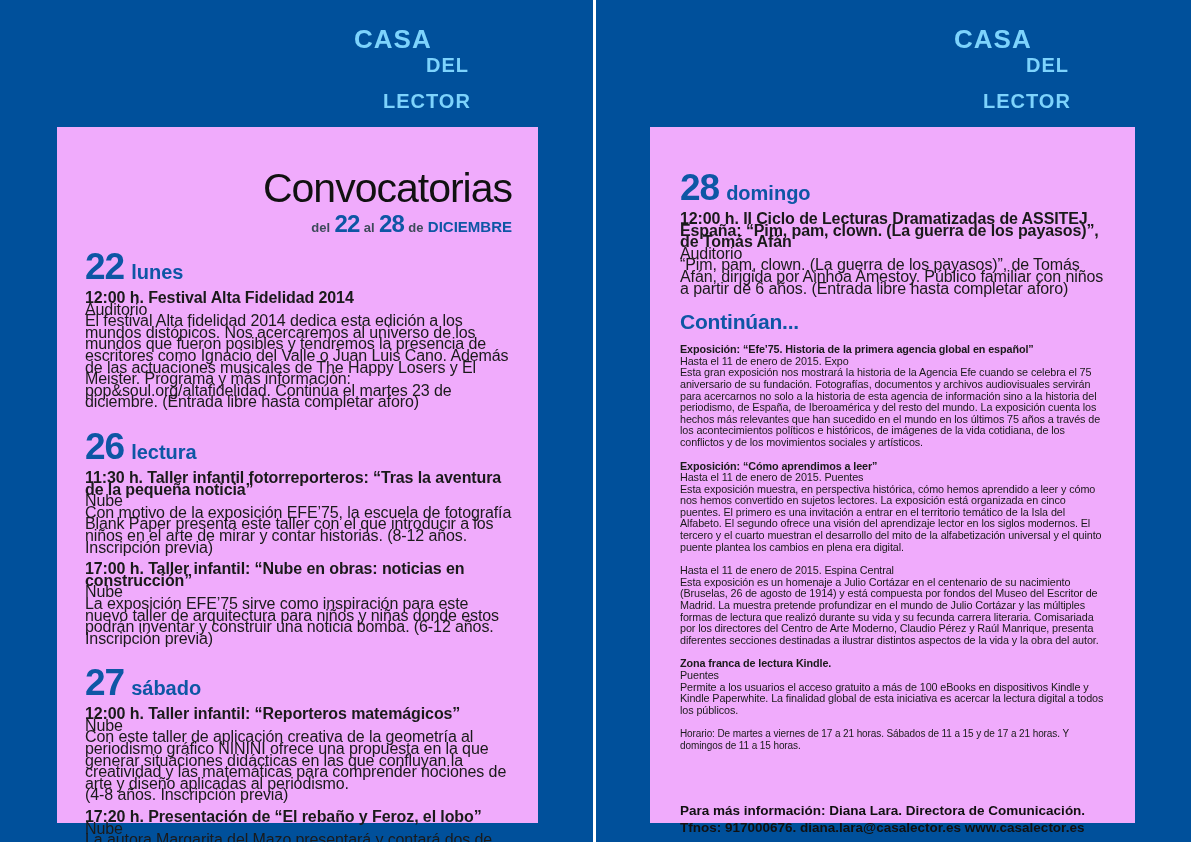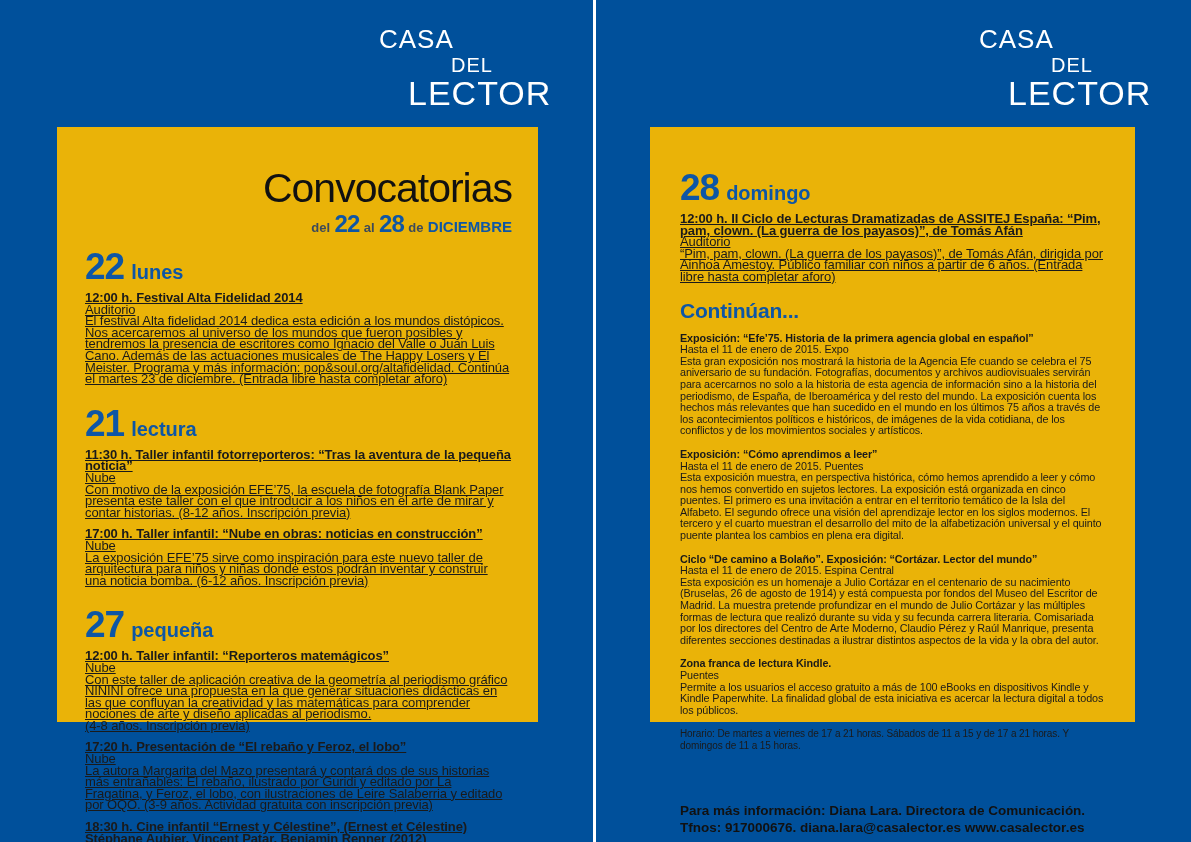--- a/index.html
+++ b/index.html
@@ -12,32 +12,32 @@
     color: #1a1a1a;
   }
 
   
   .divider {
     position: absolute; left: 593px; top: 0;
     width: 3px; height: 842px; background: #ffffff;
   }
 
   
-  .logo { position: absolute; width: 140px; height: 84px; color: #ffffff; font-weight: normal; margin-left: 25px; }
+  .logo { position: absolute; width: 140px; height: 84px; color: #7dd3fc; font-weight: bold; }
   .logo-left  { left: 354px; top: 26px; }
   .logo-right { left: 954px; top: 26px; }
   .logo-line { position: absolute; line-height: 1; letter-spacing: 1px; }
   .logo-l1 { left: 0;   top: 0;    font-size: 26px; }
   .logo-l2 { left: 72px; top: 29px; font-size: 20px; }
-  .logo-l3 { left: 29px; top: 50px; font-size: 34px; }
+  .logo-l3 { left: 29px; top: 65px; font-size: 20px; }
 
   
   .page {
-    position: absolute; top: 127px; height: 595px;
-    background: #eab308;
+    position: absolute; top: 127px; height: 696px;
+    background: #f0abfc;
   }
   .page-left  { left: 57px;  width: 481px; padding: 40px 26px 0 28px; box-sizing: border-box; }
   .page-right { left: 650px; width: 485px; padding: 42px 28px 16px 30px; box-sizing: border-box; }
 
   
   .masthead { text-align: right; margin-bottom: 10px; }
   .masthead-title {
     font-size: 41px; line-height: 1.05; color: #111111;
     letter-spacing: -1px; font-weight: 500;
   }
@@ -48,21 +48,21 @@
 
   
   .day-header { color: #0E56A5; margin: 0 0 7px 0; }
   .day-number { font-size: 37px; font-weight: bold; letter-spacing: -1px; line-height: 1; }
   .day-name   { font-size: 20px; font-weight: bold; margin-left: 7px; }
   .day-section { margin-bottom: 16px; }
   .day-26 { margin-top: 20px; }
   .day-27 { margin-top: 20px; }
 
   
-  .event { margin-bottom: 10px; font-size: 13px; line-height: 11.6px; letter-spacing: -0.1px; text-decoration: underline; }
+  .event { margin-bottom: 10px; font-size: 16px; line-height: 11.6px; letter-spacing: -0.1px; }
   .event-title { font-weight: bold; }
   .event-venue {}
   .event-body { white-space: pre-line; }
 
   
   .continuan-heading {
     color: #0E56A5; font-size: 21px; font-weight: bold;
     margin: 14px 0 10px 0; letter-spacing: -0.2px;
   }
   .exhibit { margin-bottom: 12px; font-size: 10.8px; line-height: 11.6px; letter-spacing: -0.1px; }
@@ -109,37 +109,37 @@
     </div>
     <div class="event">
       <div class="event-title">12:00 h. Festival Alta Fidelidad 2014</div>
       <div class="event-venue">Auditorio</div>
       <div class="event-body">El festival Alta fidelidad 2014 dedica esta edición a los mundos distópicos. Nos acercaremos al universo de los mundos que fueron posibles y tendremos la presencia de escritores como Ignacio del Valle o Juan Luis Cano. Además de las actuaciones musicales de The Happy Losers y El Meister. Programa y más información: pop&amp;soul.org/altafidelidad. Continúa el martes 23 de diciembre. (Entrada libre hasta completar aforo)</div>
     </div>
   </div>
 
   <div class="day-section day-26">
     <div class="day-header">
-      <span class="day-number">21</span><span class="day-name">lectura</span>
+      <span class="day-number">26</span><span class="day-name">lectura</span>
     </div>
     <div class="event">
       <div class="event-title">11:30 h. Taller infantil fotorreporteros: “Tras la aventura de la pequeña noticia”</div>
       <div class="event-venue">Nube</div>
       <div class="event-body">Con motivo de la exposición EFE’75, la escuela de fotografía Blank Paper presenta este taller con el que introducir a los niños en el arte de mirar y contar historias. (8-12 años. Inscripción previa)</div>
     </div>
     <div class="event">
       <div class="event-title">17:00 h. Taller infantil: “Nube en obras: noticias en construcción”</div>
       <div class="event-venue">Nube</div>
       <div class="event-body">La exposición EFE’75 sirve como inspiración para este nuevo taller de arquitectura para niños y niñas donde estos podrán inventar y construir una noticia bomba. (6-12 años. Inscripción previa)</div>
     </div>
   </div>
 
   <div class="day-section day-27">
     <div class="day-header">
-      <span class="day-number">27</span><span class="day-name">pequeña</span>
+      <span class="day-number">27</span><span class="day-name">sábado</span>
     </div>
     <div class="event">
       <div class="event-title">12:00 h. Taller infantil: “Reporteros matemágicos”</div>
       <div class="event-venue">Nube</div>
       <div class="event-body">Con este taller de aplicación creativa de la geometría al periodismo gráfico NININI ofrece una propuesta en la que generar situaciones didácticas en las que confluyan la creatividad y las matemáticas para comprender nociones de arte y diseño aplicadas al periodismo.
 (4-8 años. Inscripción previa)</div>
     </div>
     <div class="event">
       <div class="event-title">17:20 h. Presentación de “El rebaño y Feroz, el lobo”</div>
       <div class="event-venue">Nube</div>
@@ -176,21 +176,20 @@
     <div class="exhibit-body">Esta gran exposición nos mostrará la historia de la Agencia Efe cuando se celebra el 75 aniversario de su fundación. Fotografías, documentos y archivos audiovisuales servirán para acercarnos no solo a la historia de esta agencia de información sino a la historia del periodismo, de España, de Iberoamérica y del resto del mundo. La exposición cuenta los hechos más relevantes que han sucedido en el mundo en los últimos 75 años a través de los acontecimientos políticos e históricos, de imágenes de la vida cotidiana, de los conflictos y de los movimientos sociales y artísticos.</div>
   </div>
 
   <div class="exhibit">
     <div class="exhibit-title">Exposición: “Cómo aprendimos a leer”</div>
     <div class="exhibit-sub">Hasta el 11 de enero de 2015. Puentes</div>
     <div class="exhibit-body">Esta exposición muestra, en perspectiva histórica,  cómo hemos aprendido a leer y cómo nos hemos convertido en sujetos lectores. La exposición está organizada en cinco puentes. El primero es una invitación a entrar en el territorio temático de la Isla del Alfabeto. El segundo ofrece una visión del aprendizaje lector en los siglos modernos. El tercero y el cuarto muestran el desarrollo del mito de la alfabetización universal y el quinto puente plantea los cambios en plena era digital.</div>
   </div>
 
   <div class="exhibit">
-    <div class="exhibit-title">Ciclo “De camino a Bolaño”. Exposición: “Cortázar. Lector del mundo”</div>
     <div class="exhibit-sub">Hasta el 11 de enero de 2015. Espina Central</div>
     <div class="exhibit-body">Esta exposición es un homenaje a Julio Cortázar en el centenario de su nacimiento (Bruselas, 26 de agosto de 1914) y está compuesta por fondos del Museo del Escritor de Madrid. La muestra pretende profundizar en el mundo de Julio Cortázar y las múltiples formas de lectura que realizó durante su vida y su fecunda carrera literaria. Comisariada por los directores del Centro de Arte Moderno, Claudio Pérez y Raúl Manrique, presenta diferentes secciones destinadas a ilustrar distintos aspectos de la vida y la obra del autor.</div>
   </div>
 
   <div class="exhibit">
     <div class="exhibit-title">Zona franca de lectura Kindle.</div>
     <div class="exhibit-sub">Puentes</div>
     <div class="exhibit-body">Permite a los usuarios el acceso gratuito a más de 100 eBooks en dispositivos Kindle y Kindle Paperwhite. La finalidad global de esta iniciativa es acercar la lectura digital a todos los públicos.</div>
   </div>
 

